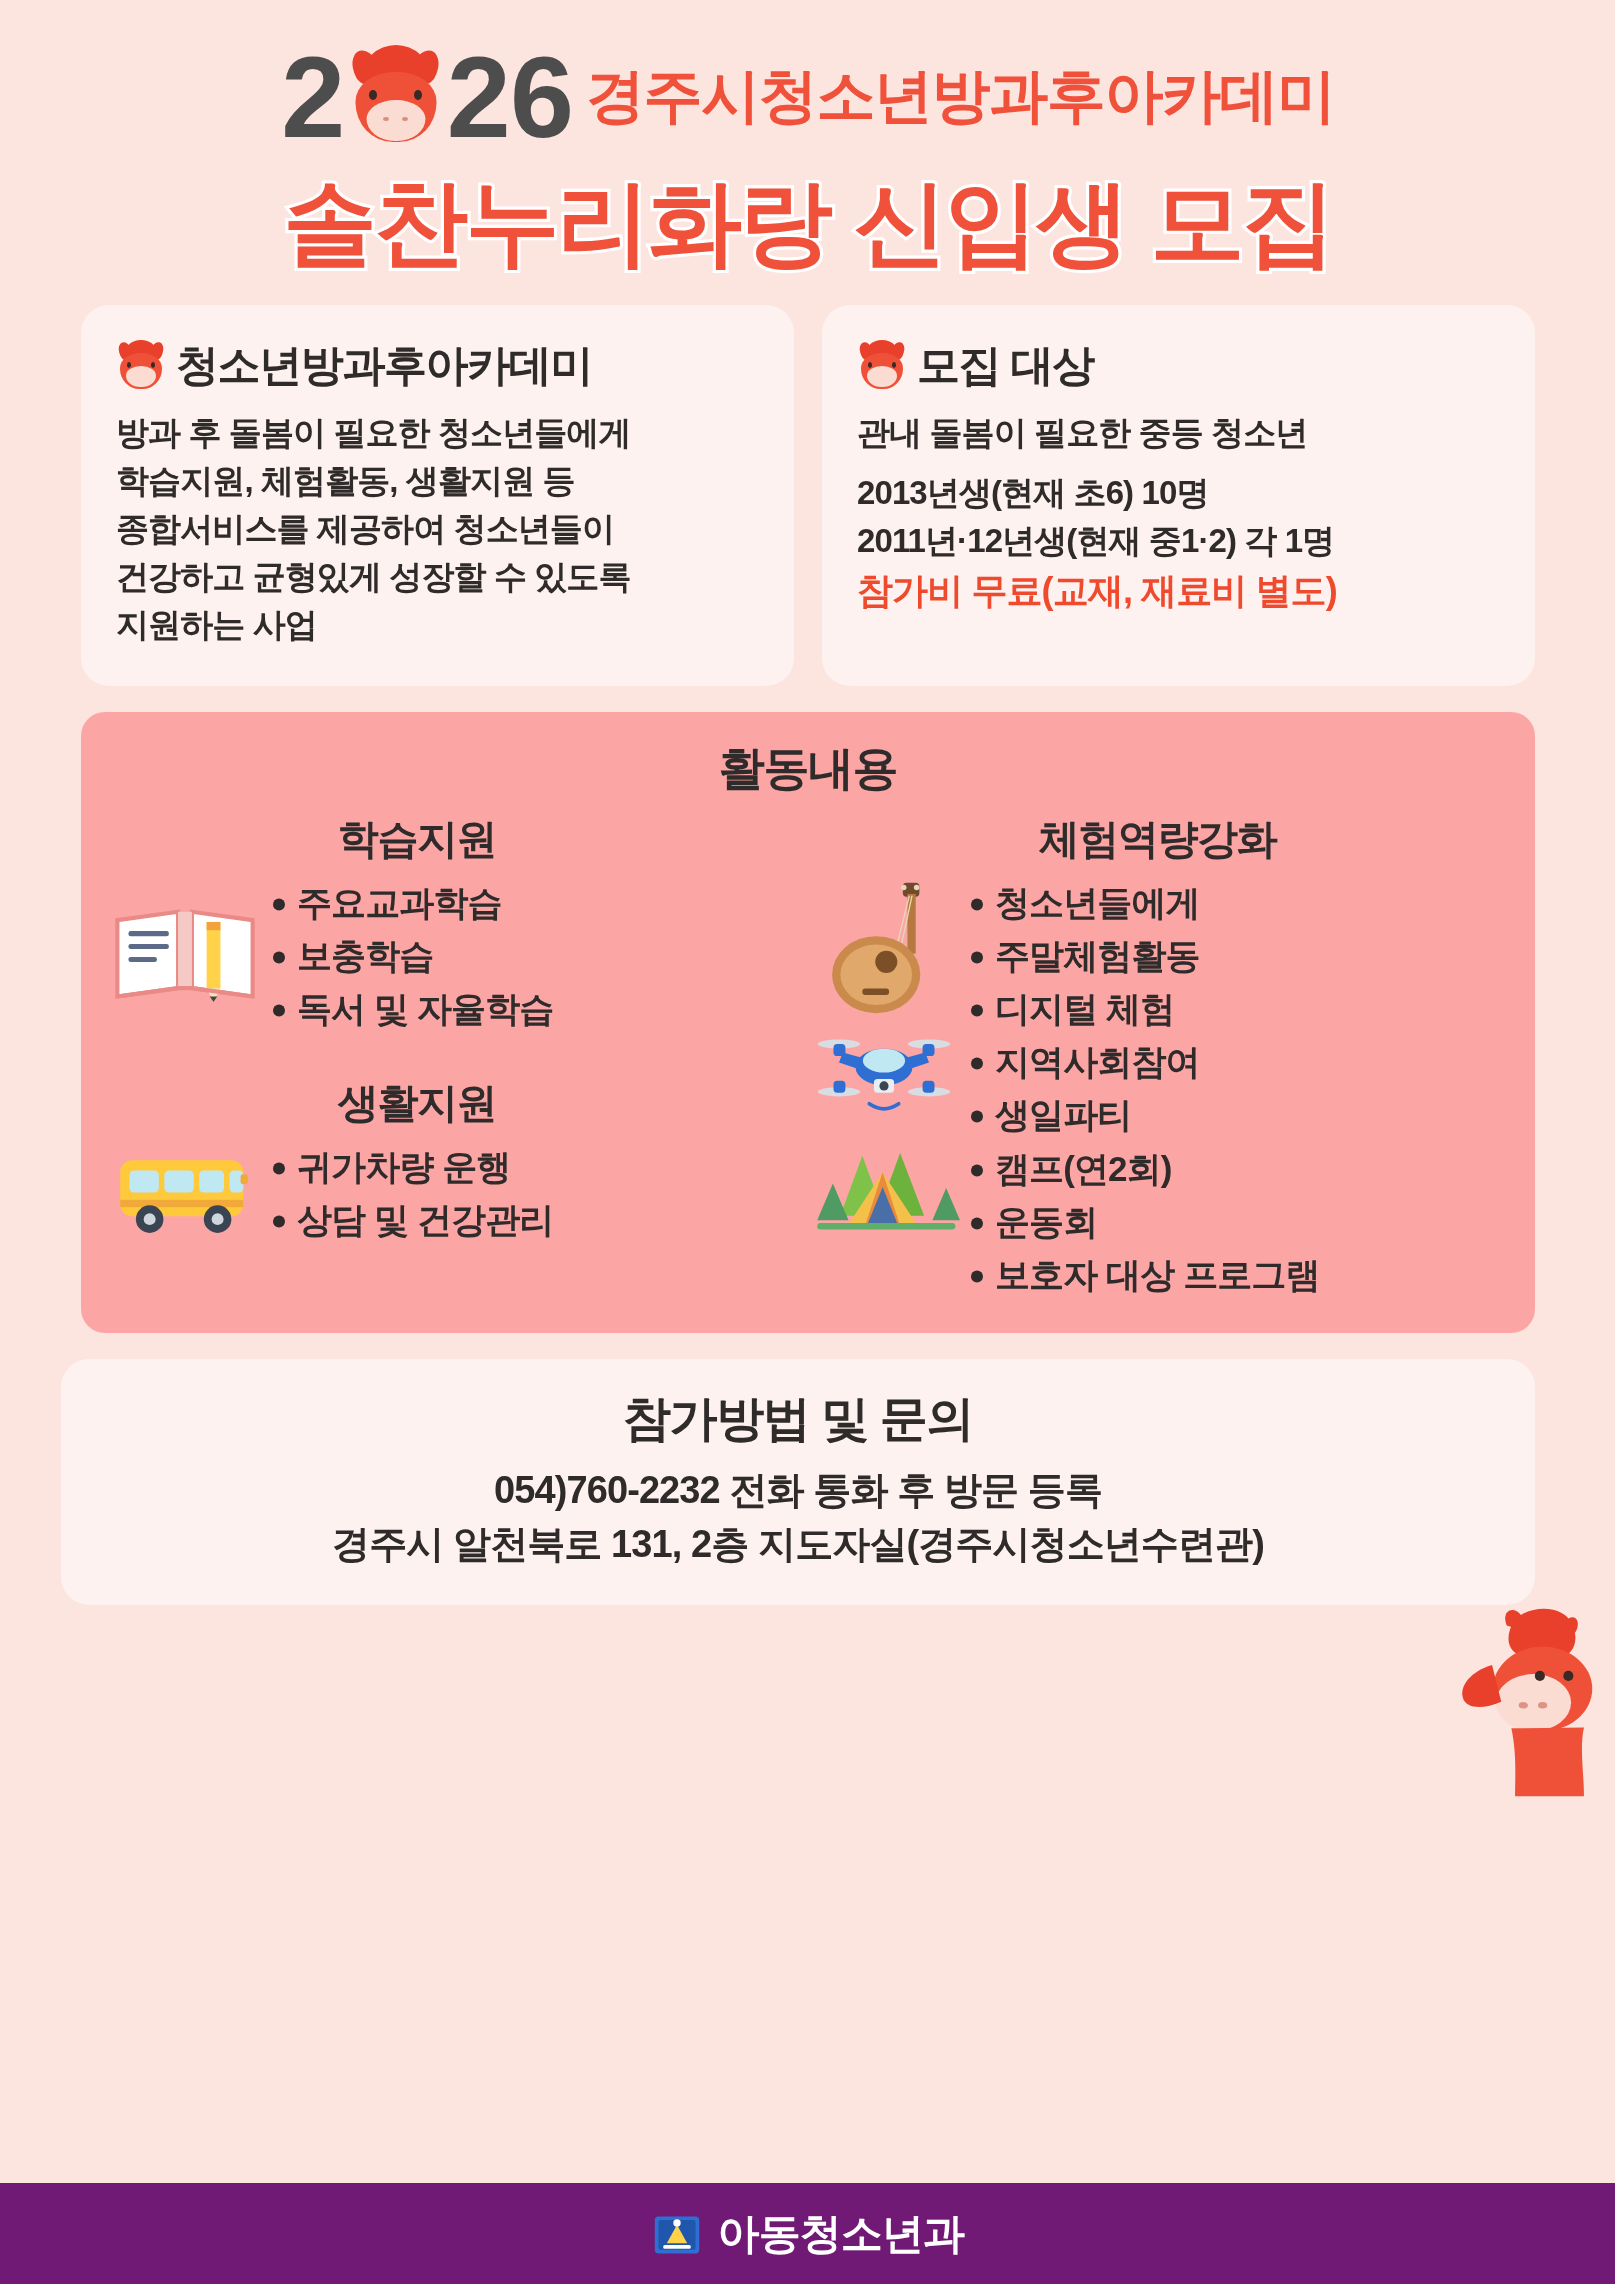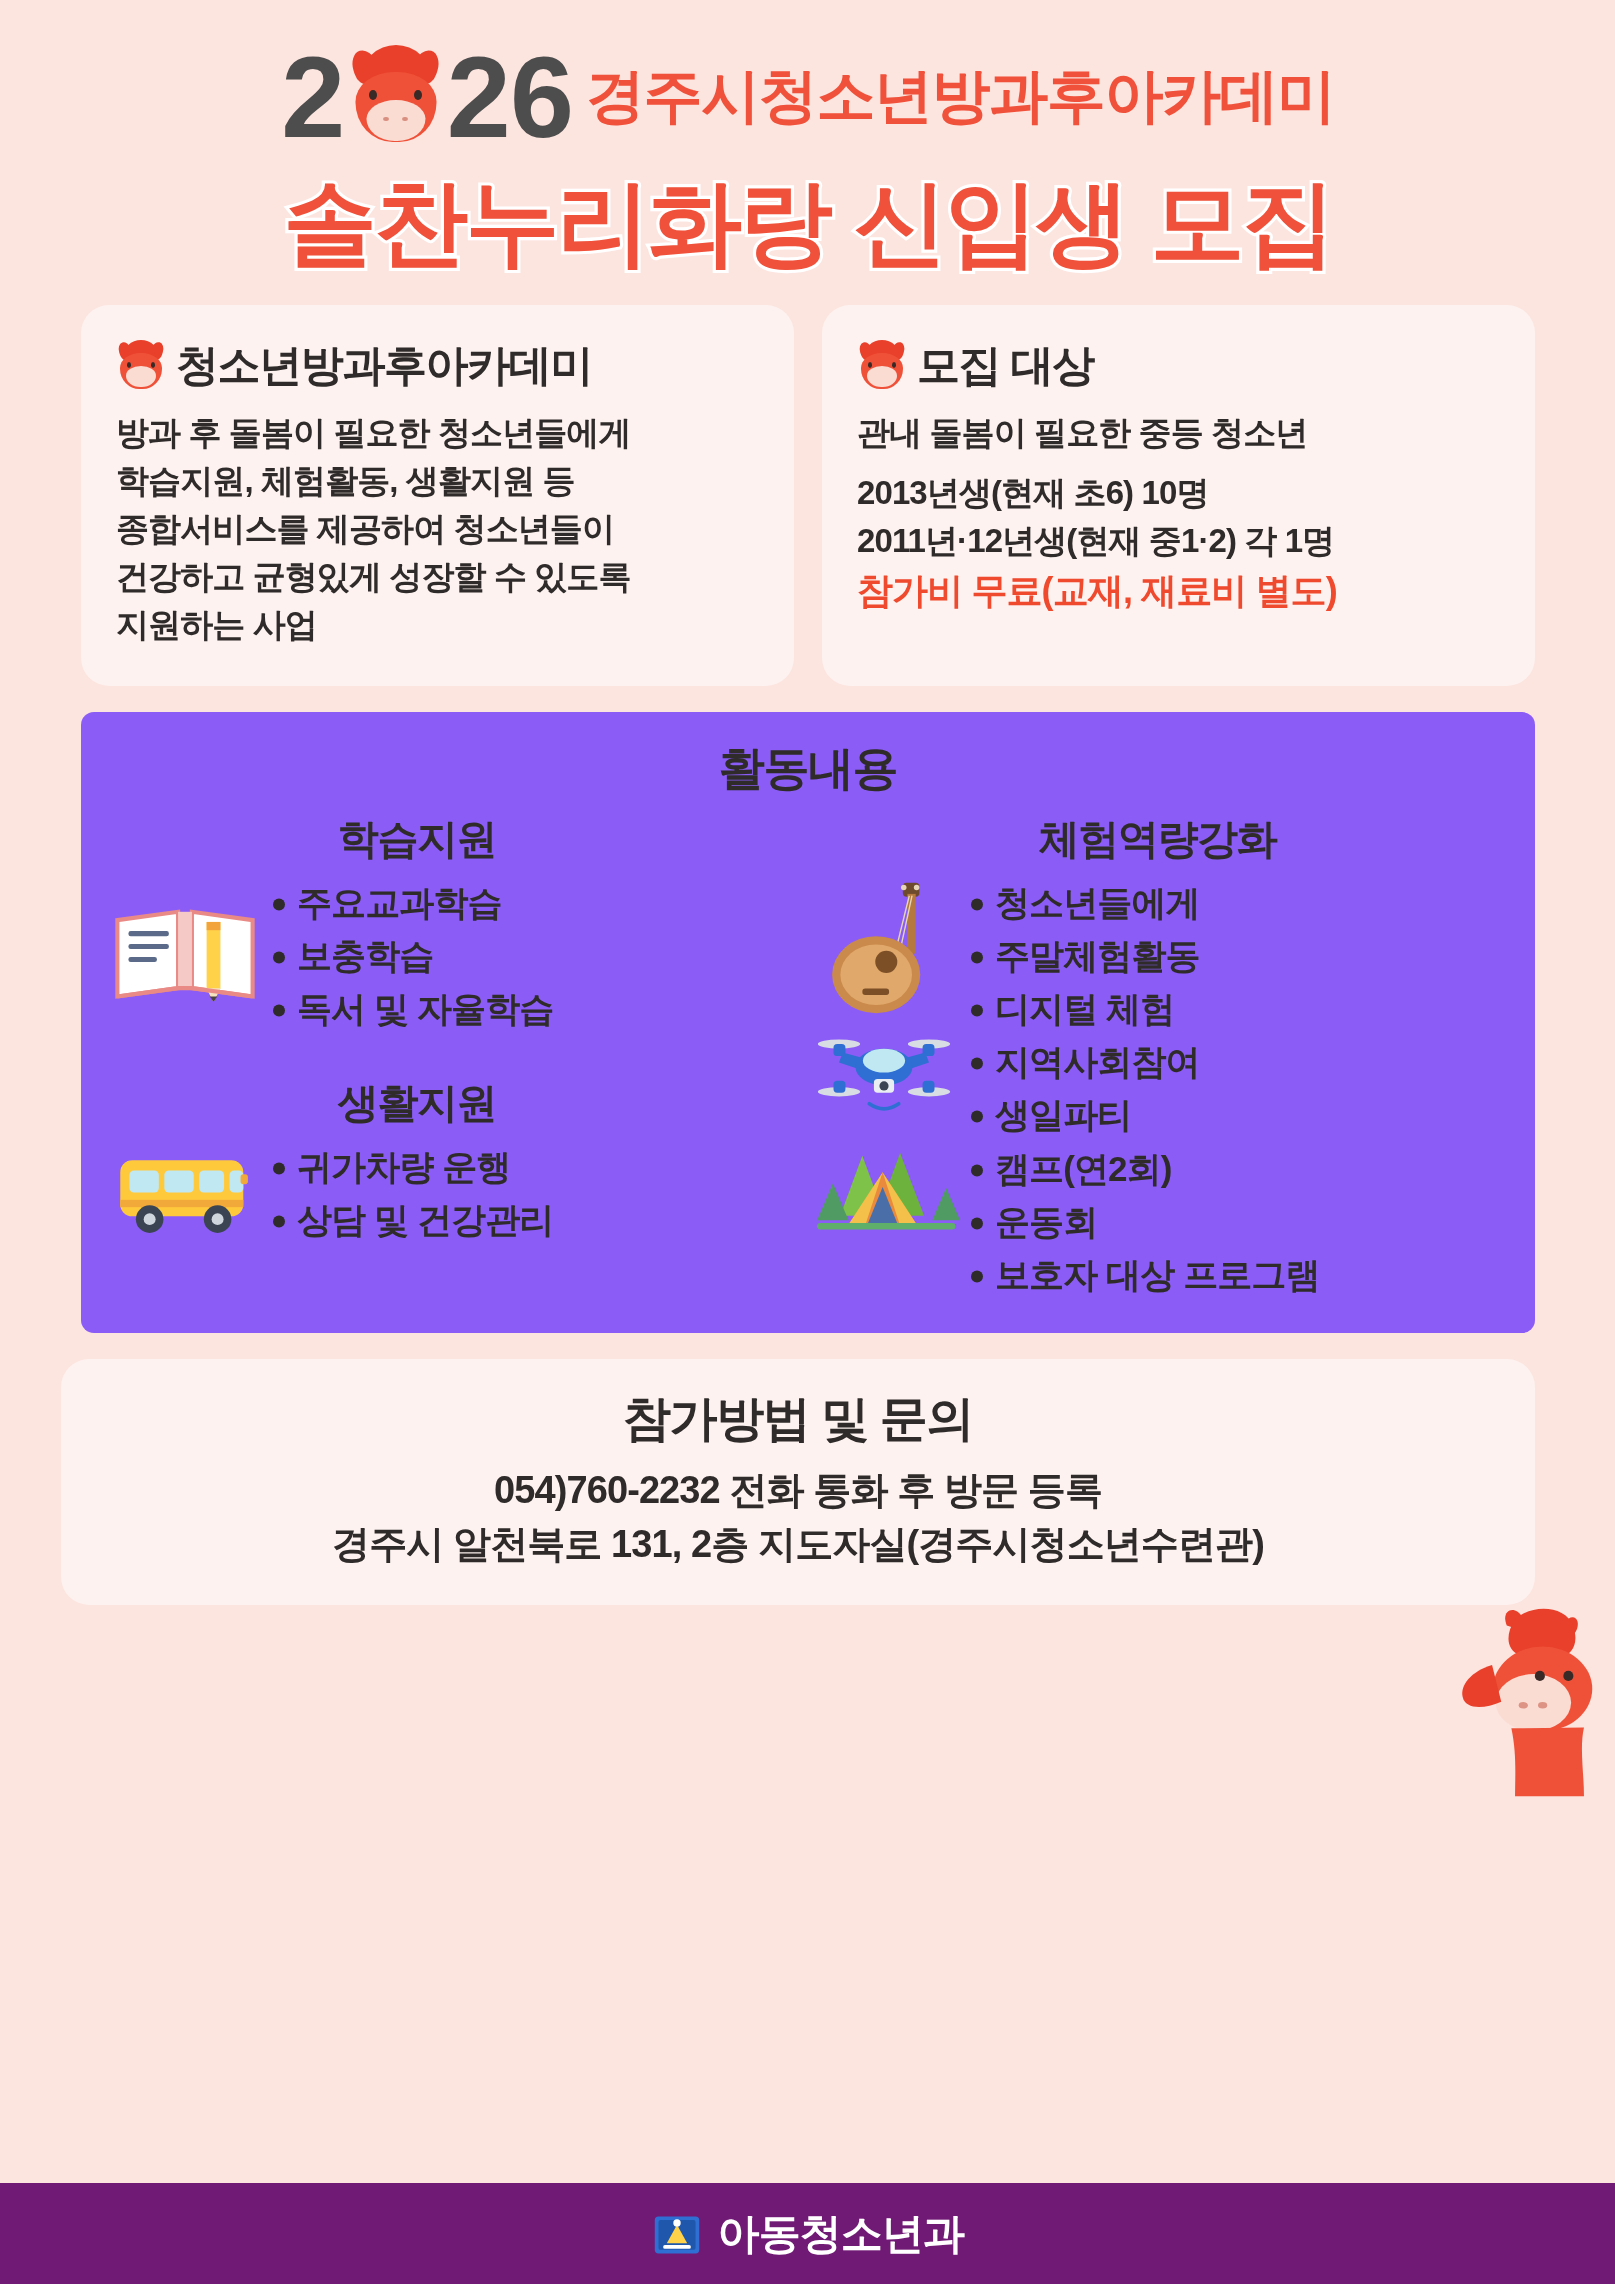--- a/index.html
+++ b/index.html
@@ -205,22 +205,22 @@
     font-weight: bold;
     color: #ef4a2e;
     letter-spacing: -0.9px;
   }
   .gap-line { height: 12px; }
 
   
   .activities {
     position: relative;
     margin: 26px 81px 0 81px;
-    background: #8b5cf6;
-    border-radius: 13px;
+    background: #fca5a5;
+    border-radius: 24px;
     padding: 26px 0 32px 0;
   }
   .act-title {
     text-align: center;
     font-size: 46px;
     font-weight: bold;
     color: #2e2b2a;
     letter-spacing: -1.4px;
     margin-bottom: 12px;
   }

